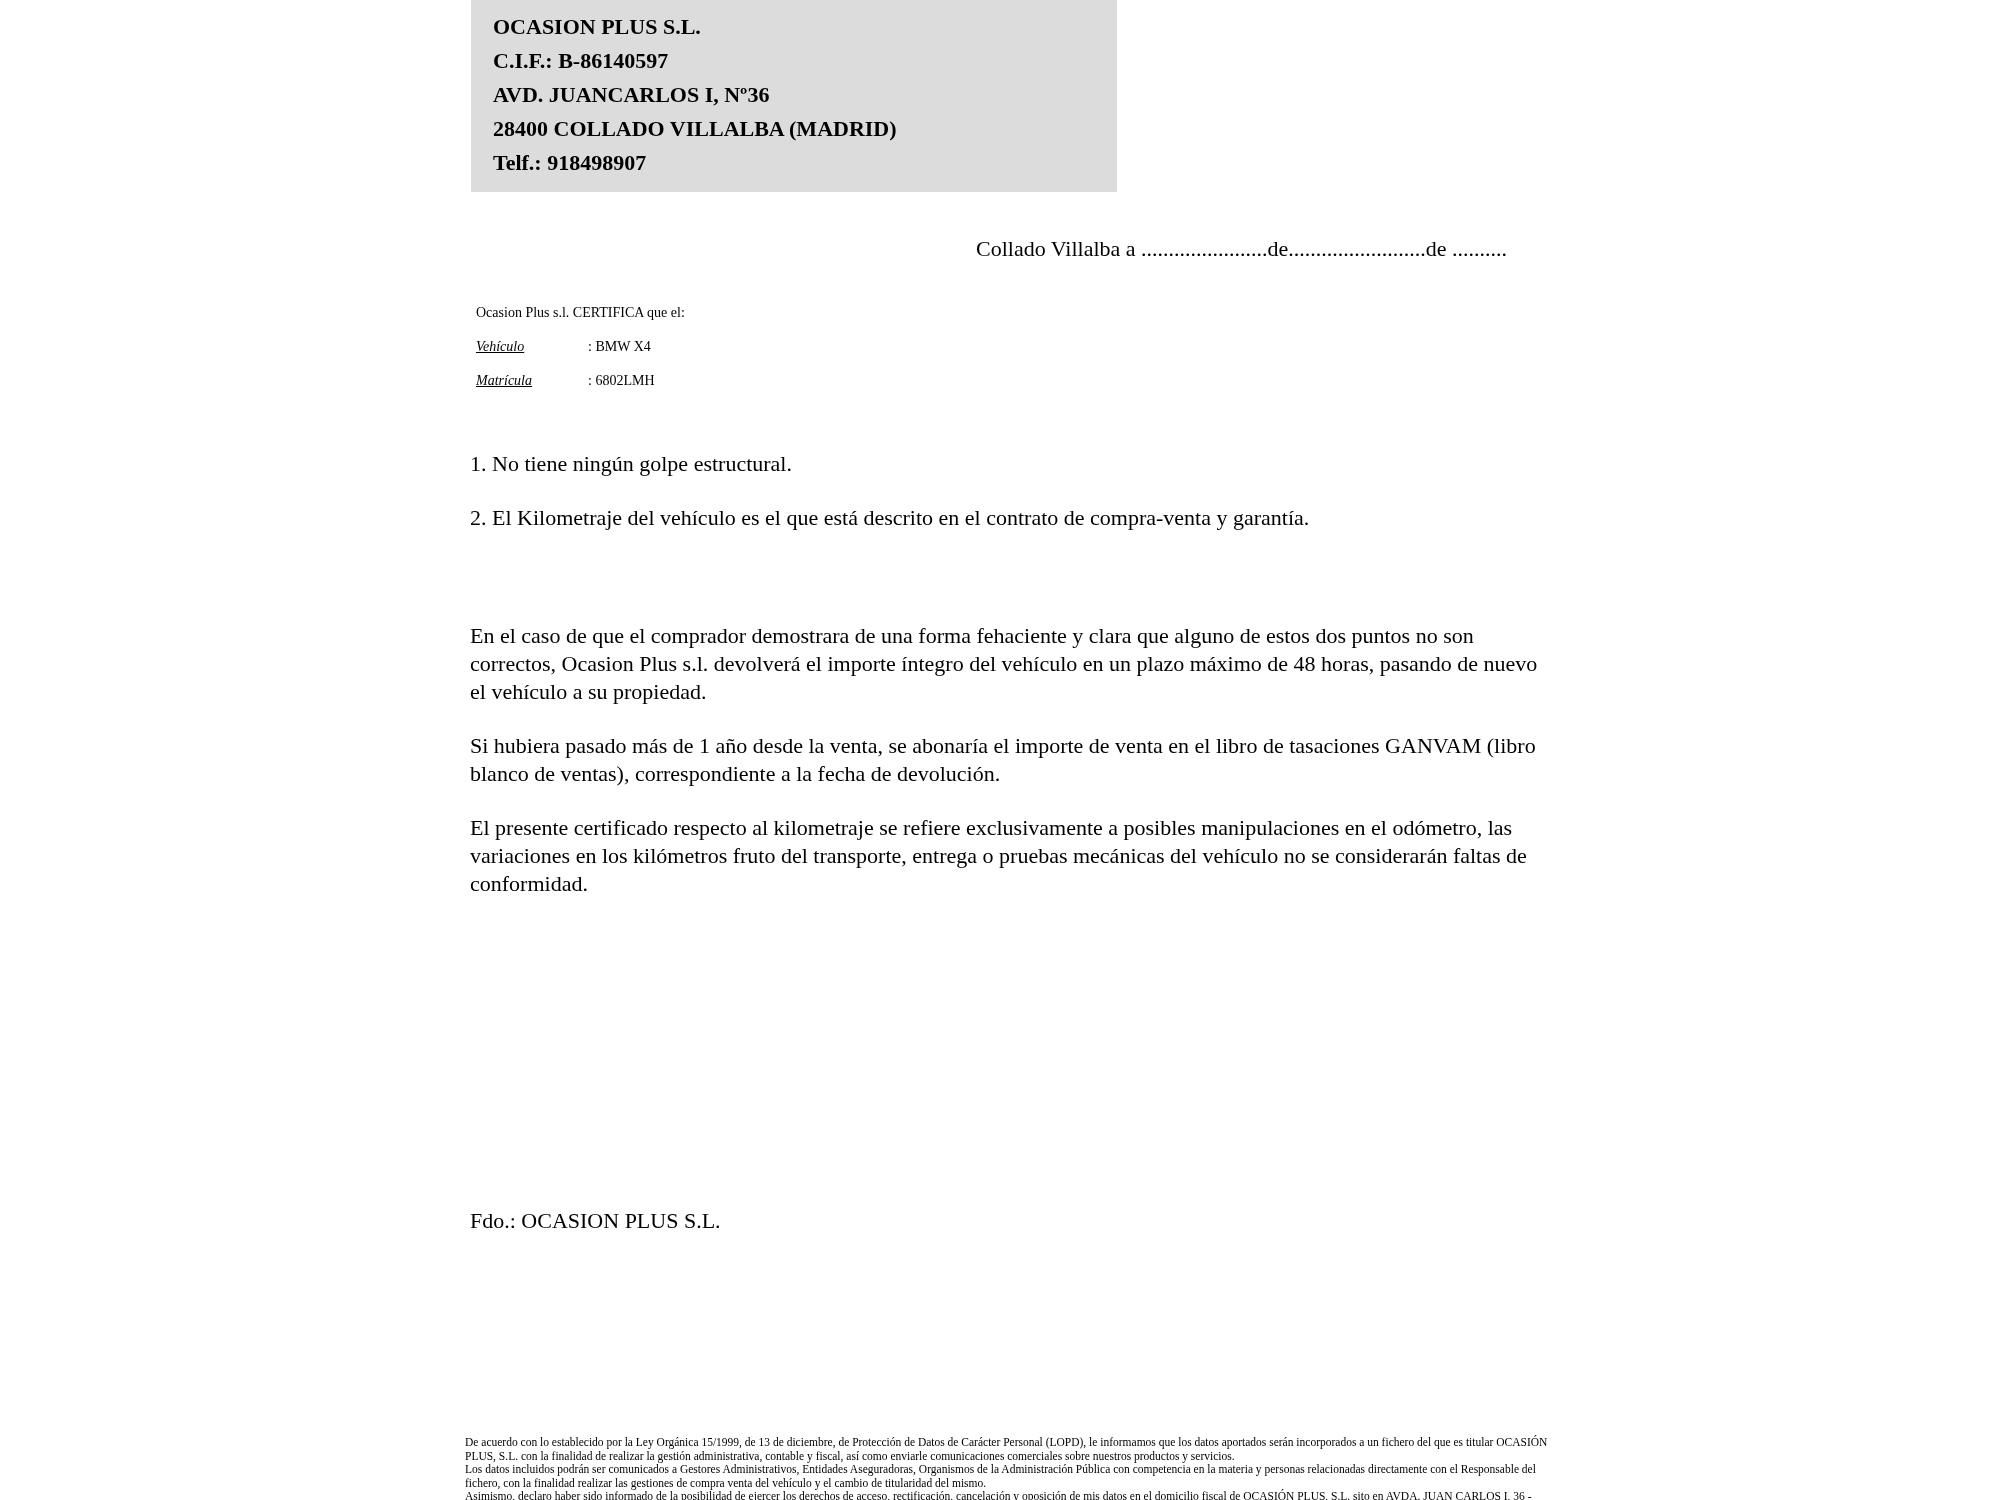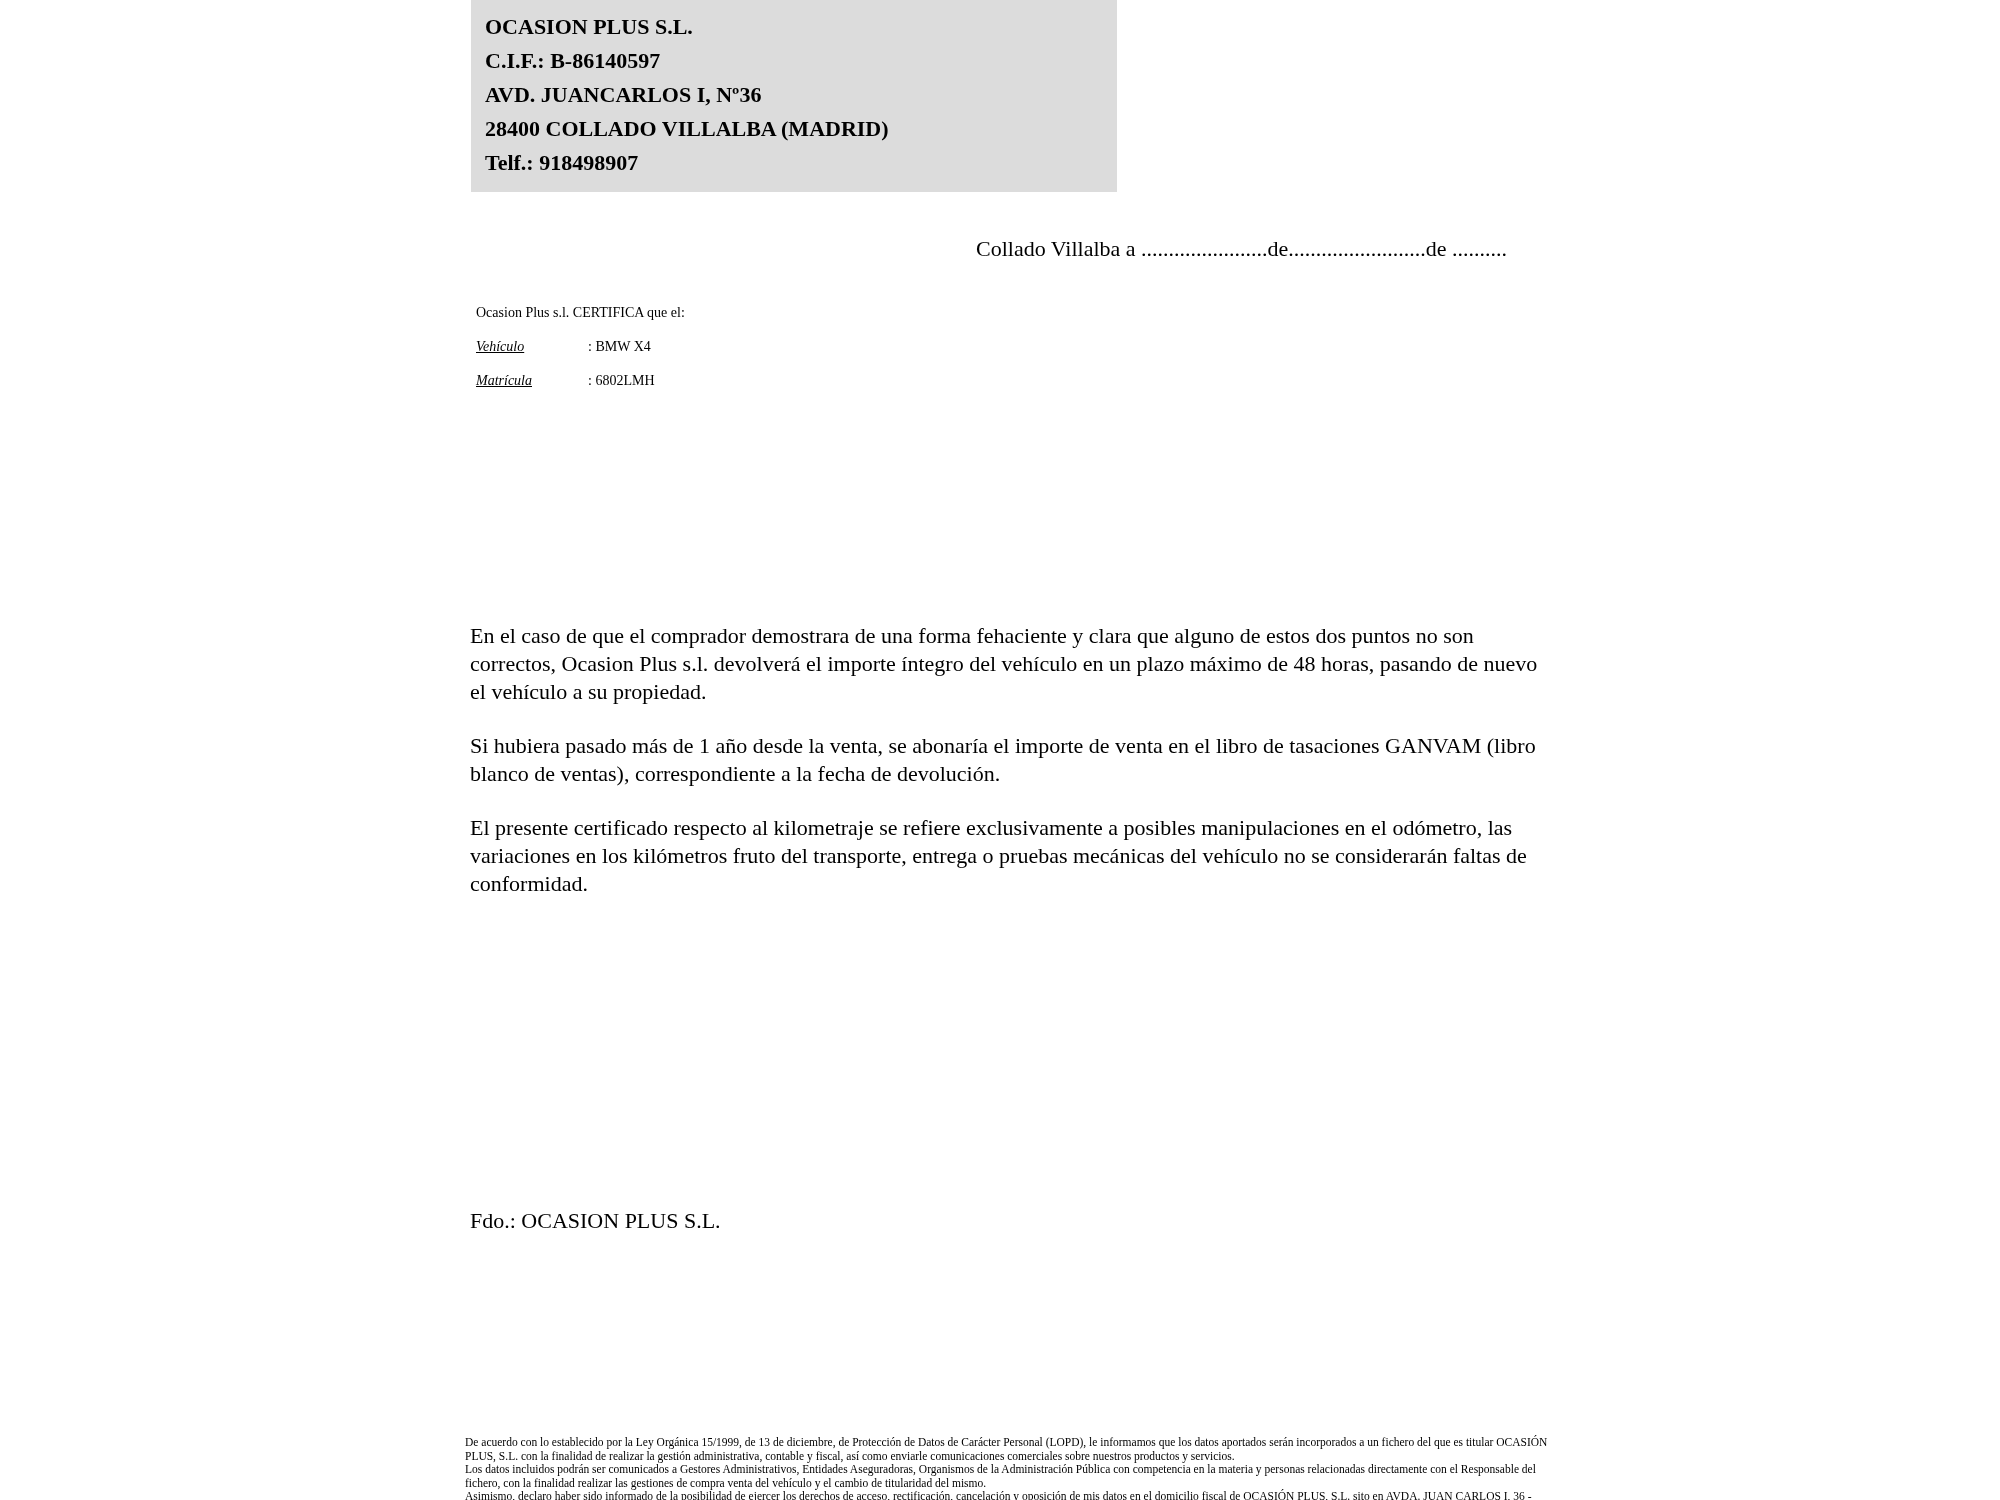--- a/index.html
+++ b/index.html
@@ -17,21 +17,21 @@
     overflow: hidden;
   }
 
   
   .header-block {
     position: absolute;
     left: 471px;
     top: 0;
     width: 646px;
     background: #dcdcdc;
-    padding: 10px 0 12px 14px;
+    padding: 10px 0 12px 22px;
     box-sizing: border-box;
     font-weight: bold;
     font-size: 22px;
     line-height: 34px;
   }
 
   
   .date-line {
     position: absolute;
     left: 958px;
@@ -123,20 +123,24 @@
   <div class="certifica">
     <div>Ocasion Plus s.l. CERTIFICA que el:</div>
     <div>
       <span class="label-cell"><span class="u">Vehículo</span></span><span>: BMW X4</span>
     </div>
     <div>
       <span class="label-cell"><span class="u">Matrícula</span></span><span>: 6802LMH</span>
     </div>
   </div>
 
+  <div class="points">
+    <p>1. No tiene ningún golpe estructural.</p>
+    <p>2. El Kilometraje del vehículo es el que está descrito en el contrato de compra-venta y garantía.</p>
+  </div>
 
   <div class="paragraphs">
     <p>En el caso de que el comprador demostrara de una forma fehaciente y clara que alguno de estos dos puntos no son correctos, Ocasion Plus s.l. devolverá el importe íntegro del vehículo en un plazo máximo de 48 horas, pasando de nuevo el vehículo a su propiedad.</p>
     <p>Si hubiera pasado más de 1 año desde la venta, se abonaría el importe de venta en el libro de tasaciones GANVAM (libro blanco de ventas), correspondiente a la fecha de devolución.</p>
     <p>El presente certificado respecto al kilometraje se refiere exclusivamente a posibles manipulaciones en el odómetro, las variaciones en los kilómetros fruto del transporte, entrega o pruebas mecánicas del vehículo no se considerarán faltas de conformidad.</p>
   </div>
 
   <div class="signature">Fdo.: OCASION PLUS S.L.</div>
 
   <div class="legal-footer">

